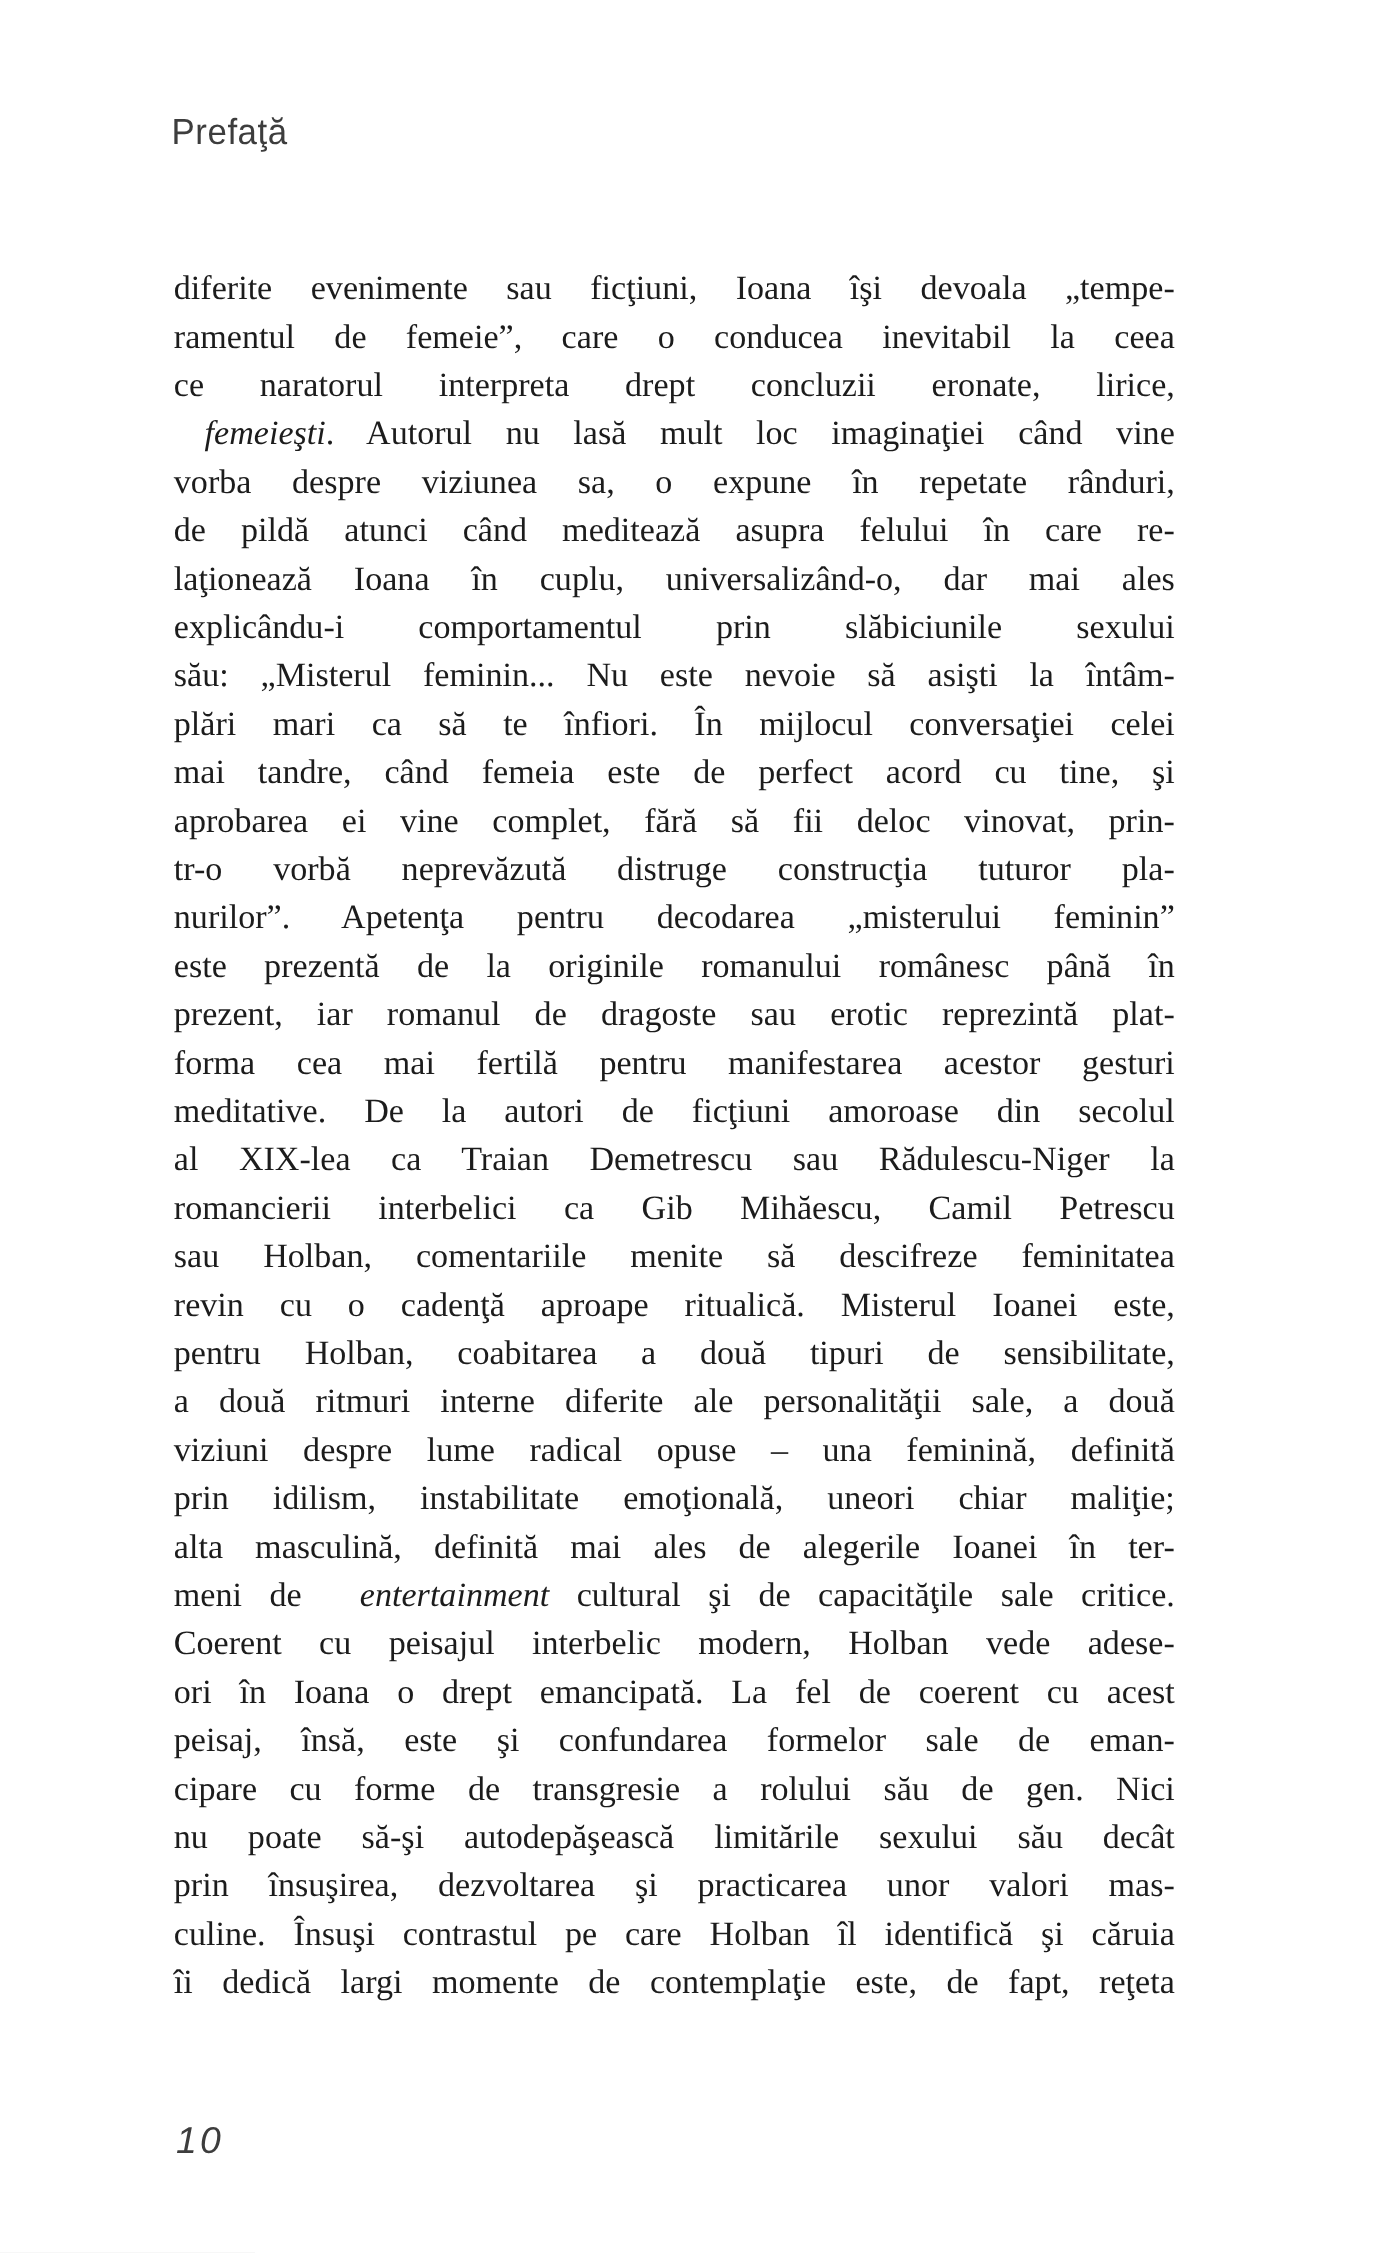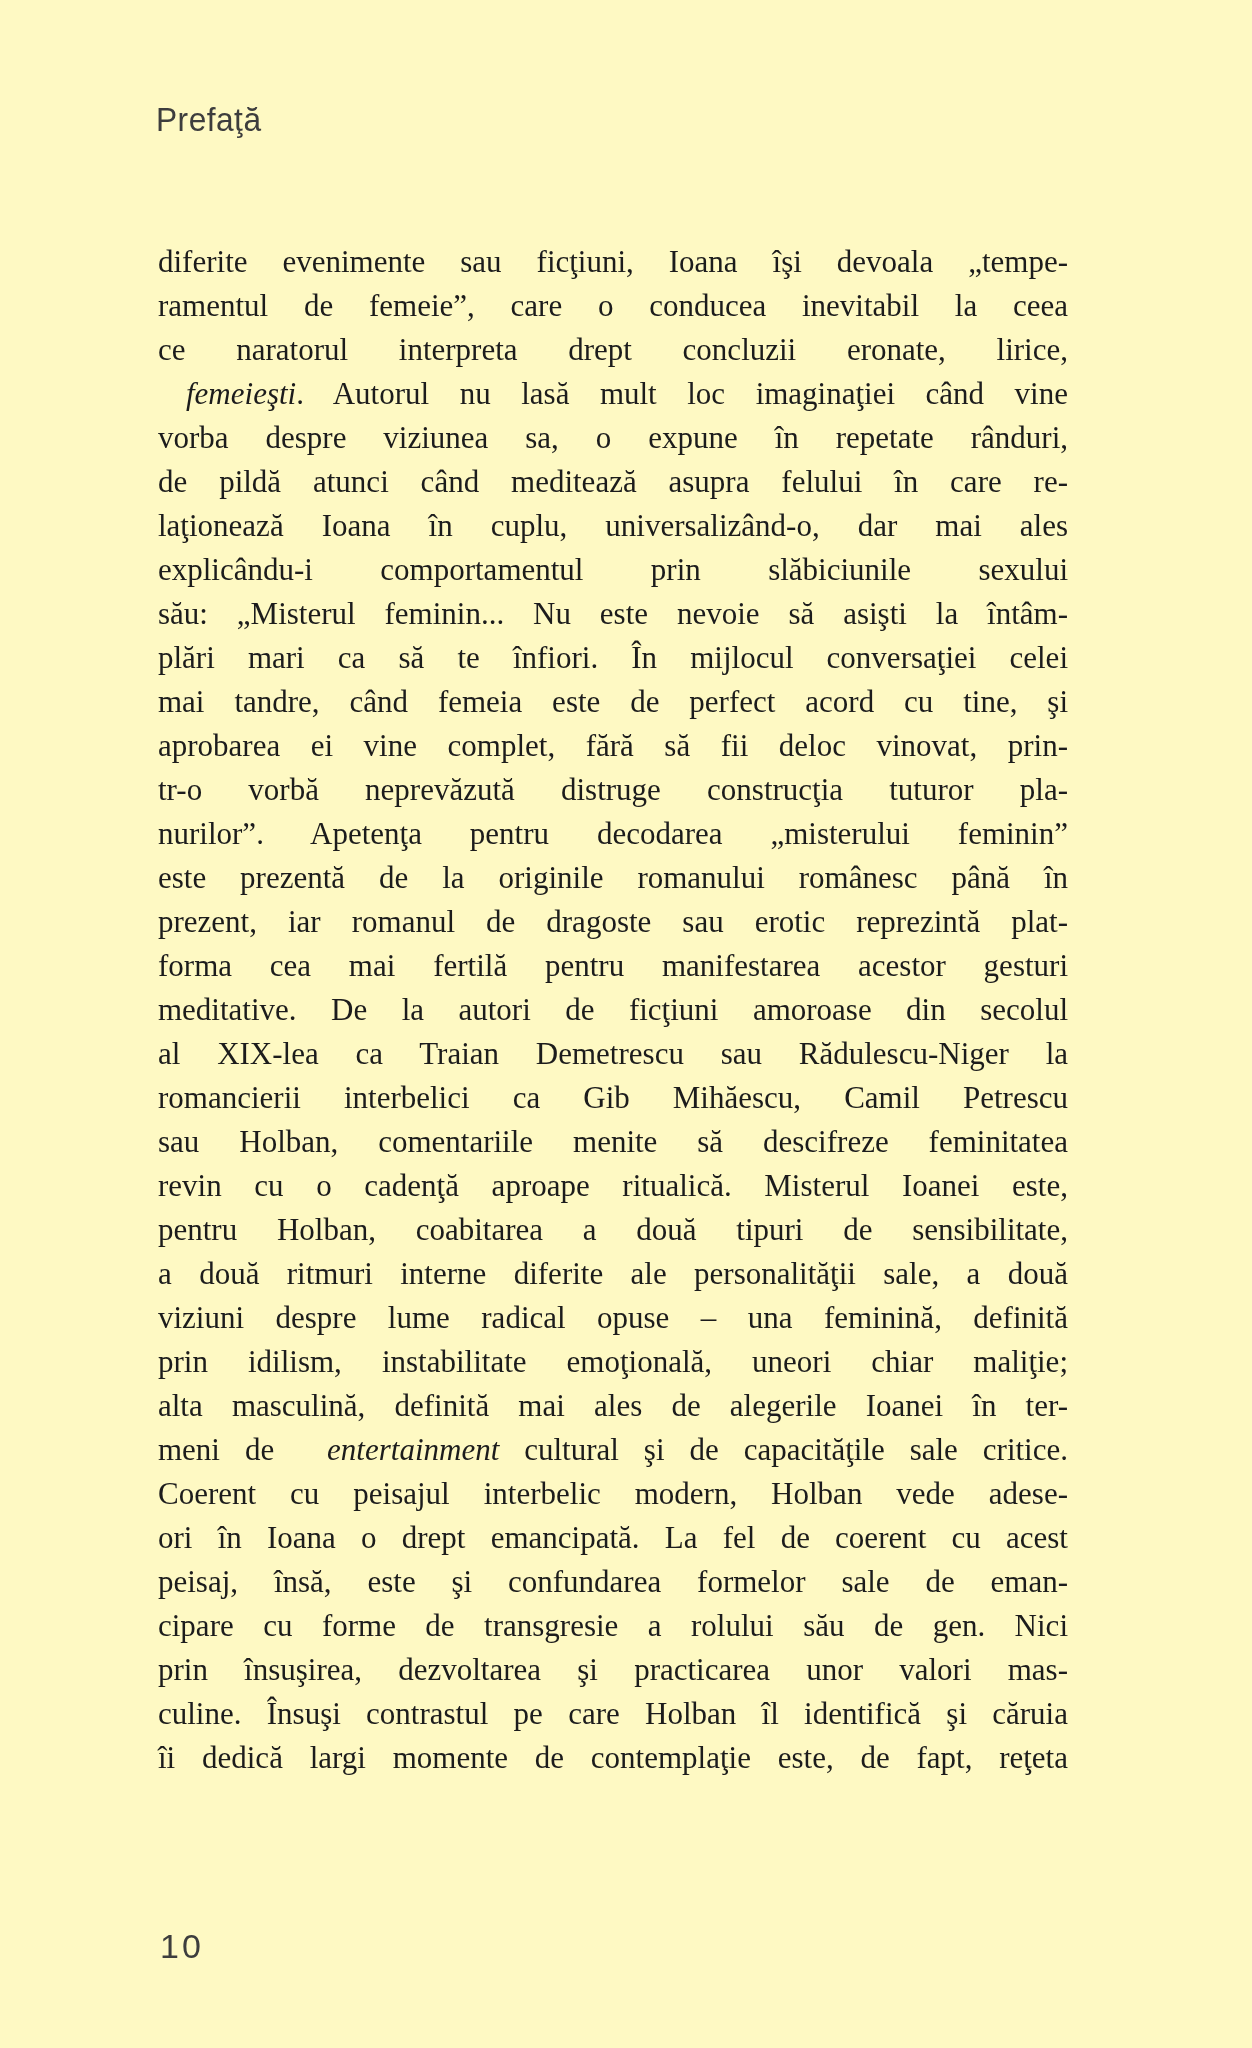--- a/index.html
+++ b/index.html
@@ -4,21 +4,21 @@
 <style>
   html, body {
     margin: 0;
     padding: 0;
     background: #e9e9e9;
   }
   .page {
     position: relative;
     width: 1252px;
     height: 2048px;
-    background: #fef9c3;
+    background: #ffffff;
     overflow: hidden;
     font-family: "Liberation Serif", serif;
   }
   .running-header {
     position: absolute;
     left: 156px;
     top: 100px;
     font-family: "Liberation Sans", sans-serif;
     font-weight: 400;
     font-size: 33px;
@@ -52,20 +52,21 @@
   .page-number {
     position: absolute;
     left: 160px;
     top: 1926px;
     font-family: "Liberation Sans", sans-serif;
     font-weight: 400;
     font-size: 34px;
     line-height: 40px;
     letter-spacing: 3px;
     color: #3d3d3d;
+    font-style: italic;
   }
 </style>
 </head>
 <body>
 
 <div class="page">
   <div class="running-header">Prefaţă</div>
 
   <div class="text-block">
       <div class="line"><span>diferite evenimente sau ficţiuni, Ioana îşi devoala „tempe-</span></div>
@@ -93,19 +94,20 @@
       <div class="line"><span>pentru Holban, coabitarea a două tipuri de sensibilitate,</span></div>
       <div class="line"><span>a două ritmuri interne diferite ale personalităţii sale, a două</span></div>
       <div class="line"><span>viziuni despre lume radical opuse – una feminină, definită</span></div>
       <div class="line"><span>prin idilism, instabilitate emoţională, uneori chiar maliţie;</span></div>
       <div class="line"><span>alta masculină, definită mai ales de alegerile Ioanei în ter-</span></div>
       <div class="line"><span>meni de </span><span class="italic">entertainment</span><span> cultural şi de capacităţile sale critice.</span></div>
       <div class="line"><span>Coerent cu peisajul interbelic modern, Holban vede adese-</span></div>
       <div class="line"><span>ori în Ioana o drept emancipată. La fel de coerent cu acest</span></div>
       <div class="line"><span>peisaj, însă, este şi confundarea formelor sale de eman-</span></div>
       <div class="line"><span>cipare cu forme de transgresie a rolului său de gen. Nici</span></div>
+      <div class="line"><span>nu poate să-şi autodepăşească limitările sexului său decât</span></div>
       <div class="line"><span>prin însuşirea, dezvoltarea şi practicarea unor valori mas-</span></div>
       <div class="line"><span>culine. Însuşi contrastul pe care Holban îl identifică şi căruia</span></div>
       <div class="line"><span>îi dedică largi momente de contemplaţie este, de fapt, reţeta</span></div>
     </div>
 
   <div class="page-number">10</div>
 </div>
 
 </body></html>

